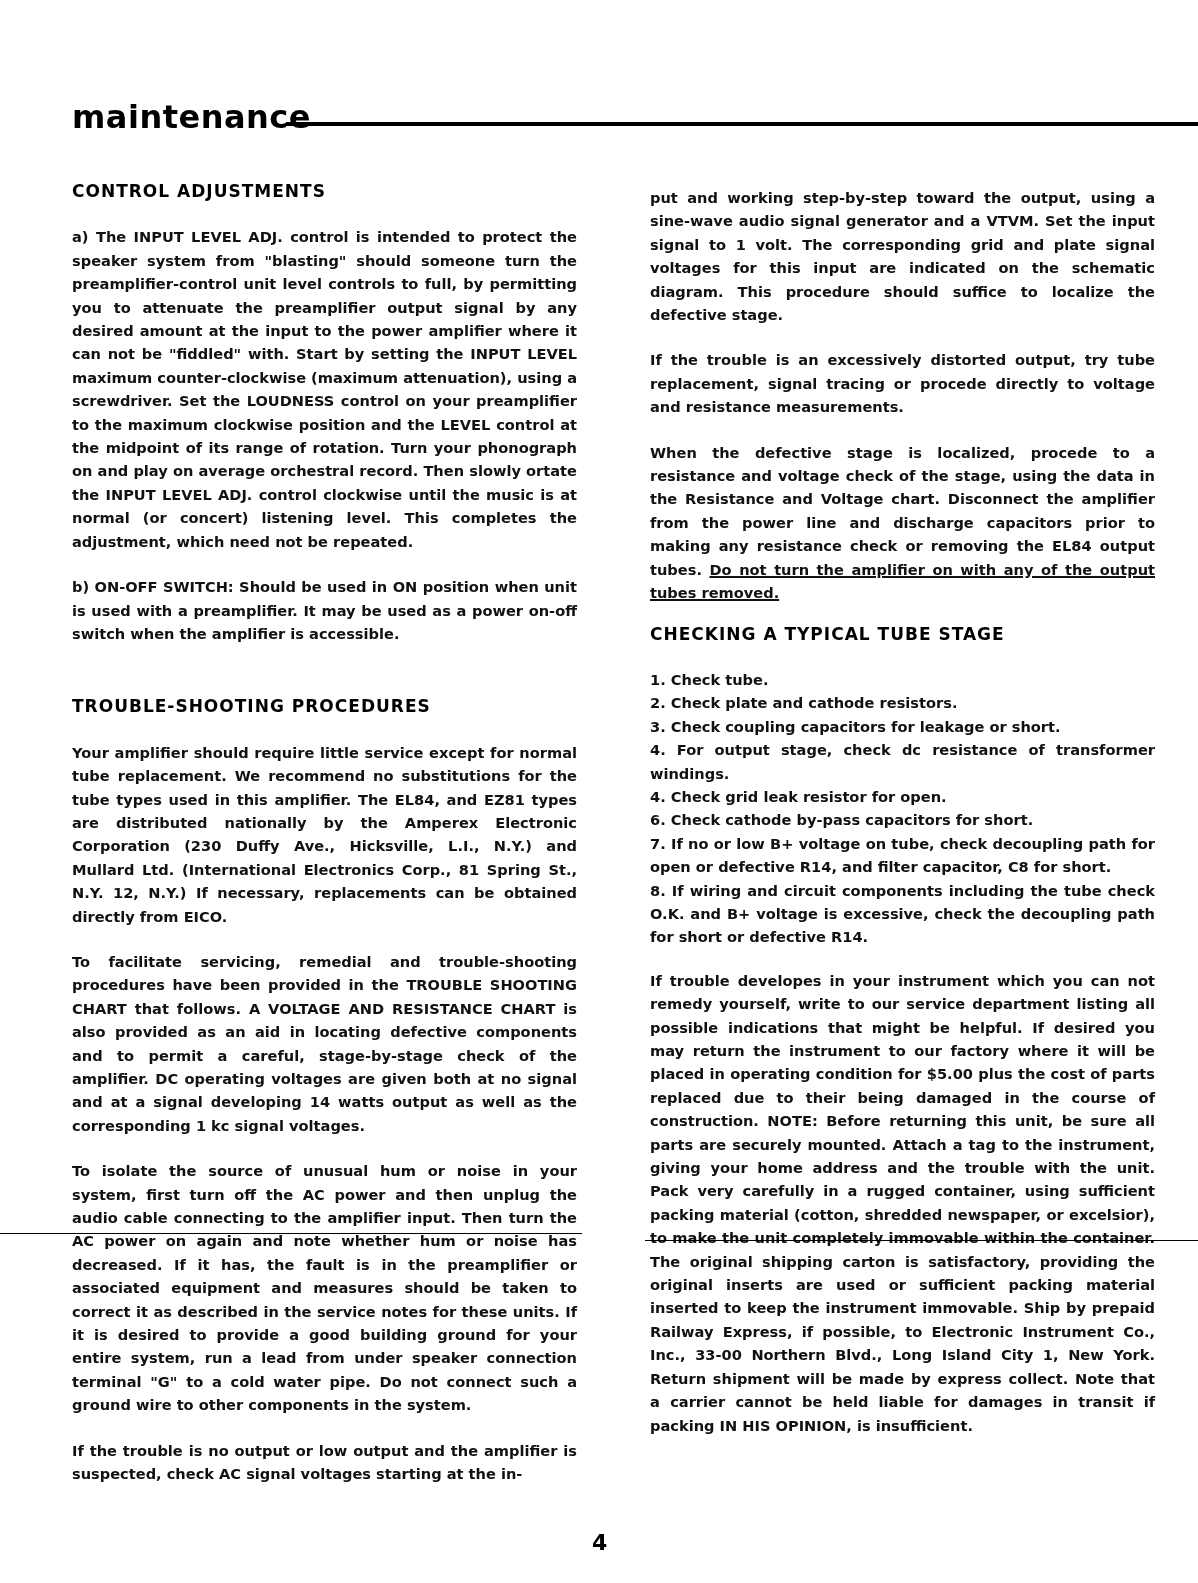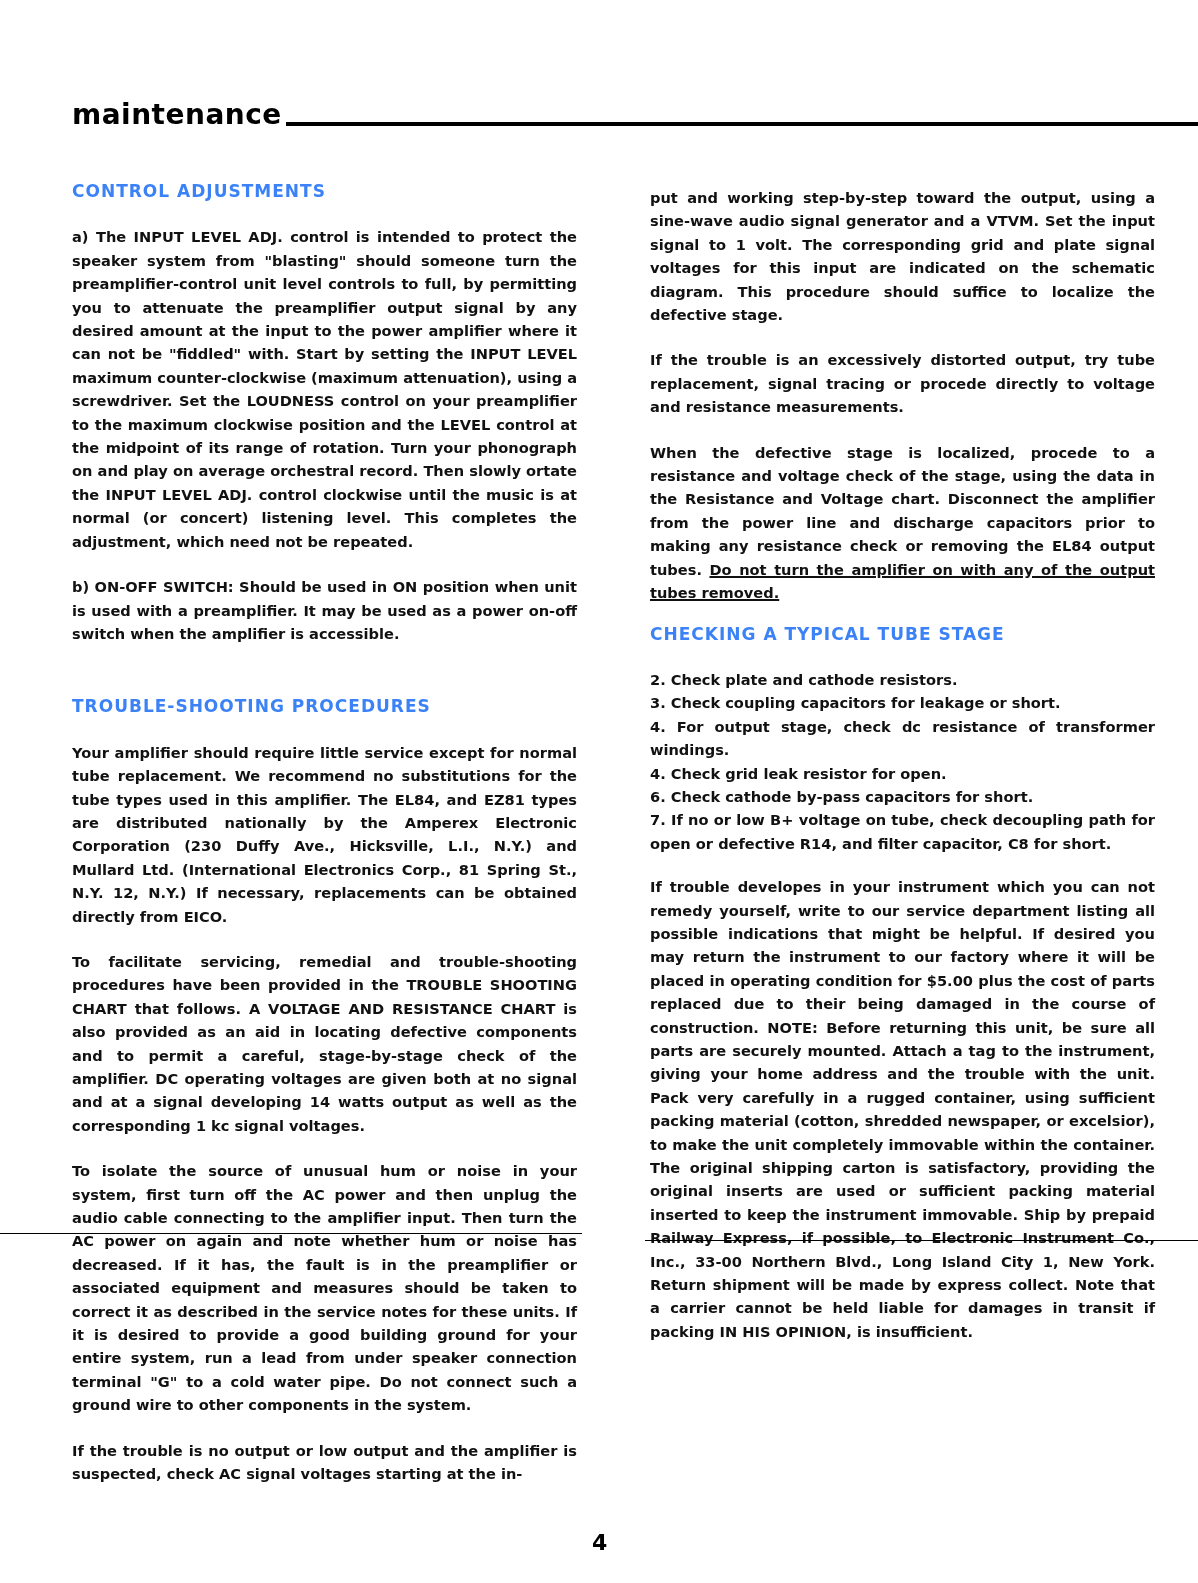--- a/index.html
+++ b/index.html
@@ -6,34 +6,34 @@
   body {
     width: 1198px; height: 1583px; position: relative; overflow: hidden;
     font-family: "DejaVu Sans", sans-serif; color: #111;
   }
   .header {
     position: absolute; left: 72px; top: 98px; width: 1080px; height: 40px;
   }
   .header-title {
     position: absolute; left: 0; top: 0;
     font-family: "DejaVu Sans", sans-serif; font-weight: bold;
-    font-size: 28px; letter-spacing: 0.5px; color: #000;
+    font-size: 32px; letter-spacing: 0.5px; color: #000;
   }
   .header-rule {
     position: absolute; left: 214px; top: 24px; width: 936px; height: 4px; background: #000;
   }
   .col {
     position: absolute; top: 180px; width: 505px;
     font-size: 14.6px; line-height: 23.4px; font-weight: bold; color: #111;
     text-align: justify;
   }
   .col-left { left: 72px; }
   .col-right { left: 650px; top: 186px; }
   .sec-h {
-    font-size: 17px; font-weight: bold; letter-spacing: 1px; margin: 0 0 22px 0; color: #3b82f6;
+    font-size: 17px; font-weight: bold; letter-spacing: 1px; margin: 0 0 22px 0; color: #000000;
   }
   p { margin: 0 0 22px 0; }
   .u { text-decoration: underline; text-decoration-thickness: 2px; }
   .ol { margin: 0 0 20px 0; padding: 0; list-style: none; }
   .ol li { margin: 0; }
   .fold-line {
     position: absolute; height: 1px; background: #000;
   }
   .page-num {
     position: absolute; left: 592px; top: 1530px; font-size: 22px; font-weight: bold; color: #000;
@@ -61,26 +61,28 @@
 
 <div class="col col-right">
   <p>put and working step-by-step toward the output, using a sine-wave audio signal generator and a VTVM.  Set the input signal to 1 volt.  The corresponding grid and plate signal voltages for this input are indicated on the schematic diagram.  This procedure should suffice to localize the defective stage.</p>
   <p>If the trouble is an excessively distorted output, try tube replacement, signal tracing or procede directly to voltage and resistance measurements.</p>
   <p style="margin-bottom:18px;">
     <span>When the defective stage is localized, procede to a resistance and voltage check of the stage, using the data in the Resistance and Voltage chart.  Disconnect the amplifier from the power line and discharge capacitors prior to making any resistance check or removing the EL84 output tubes. </span><span class="u">Do not turn the amplifier on with any of the output tubes removed.</span>
   </p>
 
   <div class="sec-h">CHECKING A TYPICAL TUBE STAGE</div>
   <ul class="ol">
+    <li>1.  Check tube.</li>
     <li>2.  Check plate and cathode resistors.</li>
     <li>3.  Check coupling capacitors for leakage or short.</li>
     <li>4.  For output stage, check dc resistance of transformer windings.</li>
     <li>4.  Check grid leak resistor for open.</li>
     <li>6.  Check cathode by-pass capacitors for short.</li>
     <li>7.  If no or low B+ voltage on tube, check decoupling path for open or defective R14, and filter capacitor, C8 for short.</li>
+    <li>8.  If wiring and circuit components including the tube check O.K. and B+ voltage is excessive, check the decoupling path for short or defective R14.</li>
   </ul>
 
   <p>If trouble developes in your instrument which you can not remedy yourself, write to our service department listing all possible indications that might be helpful.  If desired you may return the instrument to our factory where it will be placed in operating condition for $5.00 plus the cost of parts replaced due to their being damaged in the course of construction.  NOTE: Before returning this unit, be sure all parts are securely mounted.  Attach a tag to the instrument, giving your home address and the trouble with the unit.  Pack very carefully in a rugged container, using sufficient packing material (cotton, shredded newspaper, or excelsior), to make the unit completely immovable within the container.  The original shipping carton is satisfactory, providing the original inserts are used or sufficient packing material inserted to keep the instrument immovable.  Ship by prepaid Railway Express, if possible, to Electronic Instrument Co., Inc., 33-00 Northern Blvd., Long Island City 1, New York.  Return shipment will be made by express collect.  Note that a carrier cannot be held liable for damages in transit if packing IN HIS OPINION, is insufficient.</p>
 </div>
 
 <div class="fold-line" style="left:0; top:1233px; width:582px;"></div>
 <div class="fold-line" style="left:645px; top:1240px; width:553px;"></div>
 
 <div class="page-num">4</div>
 

